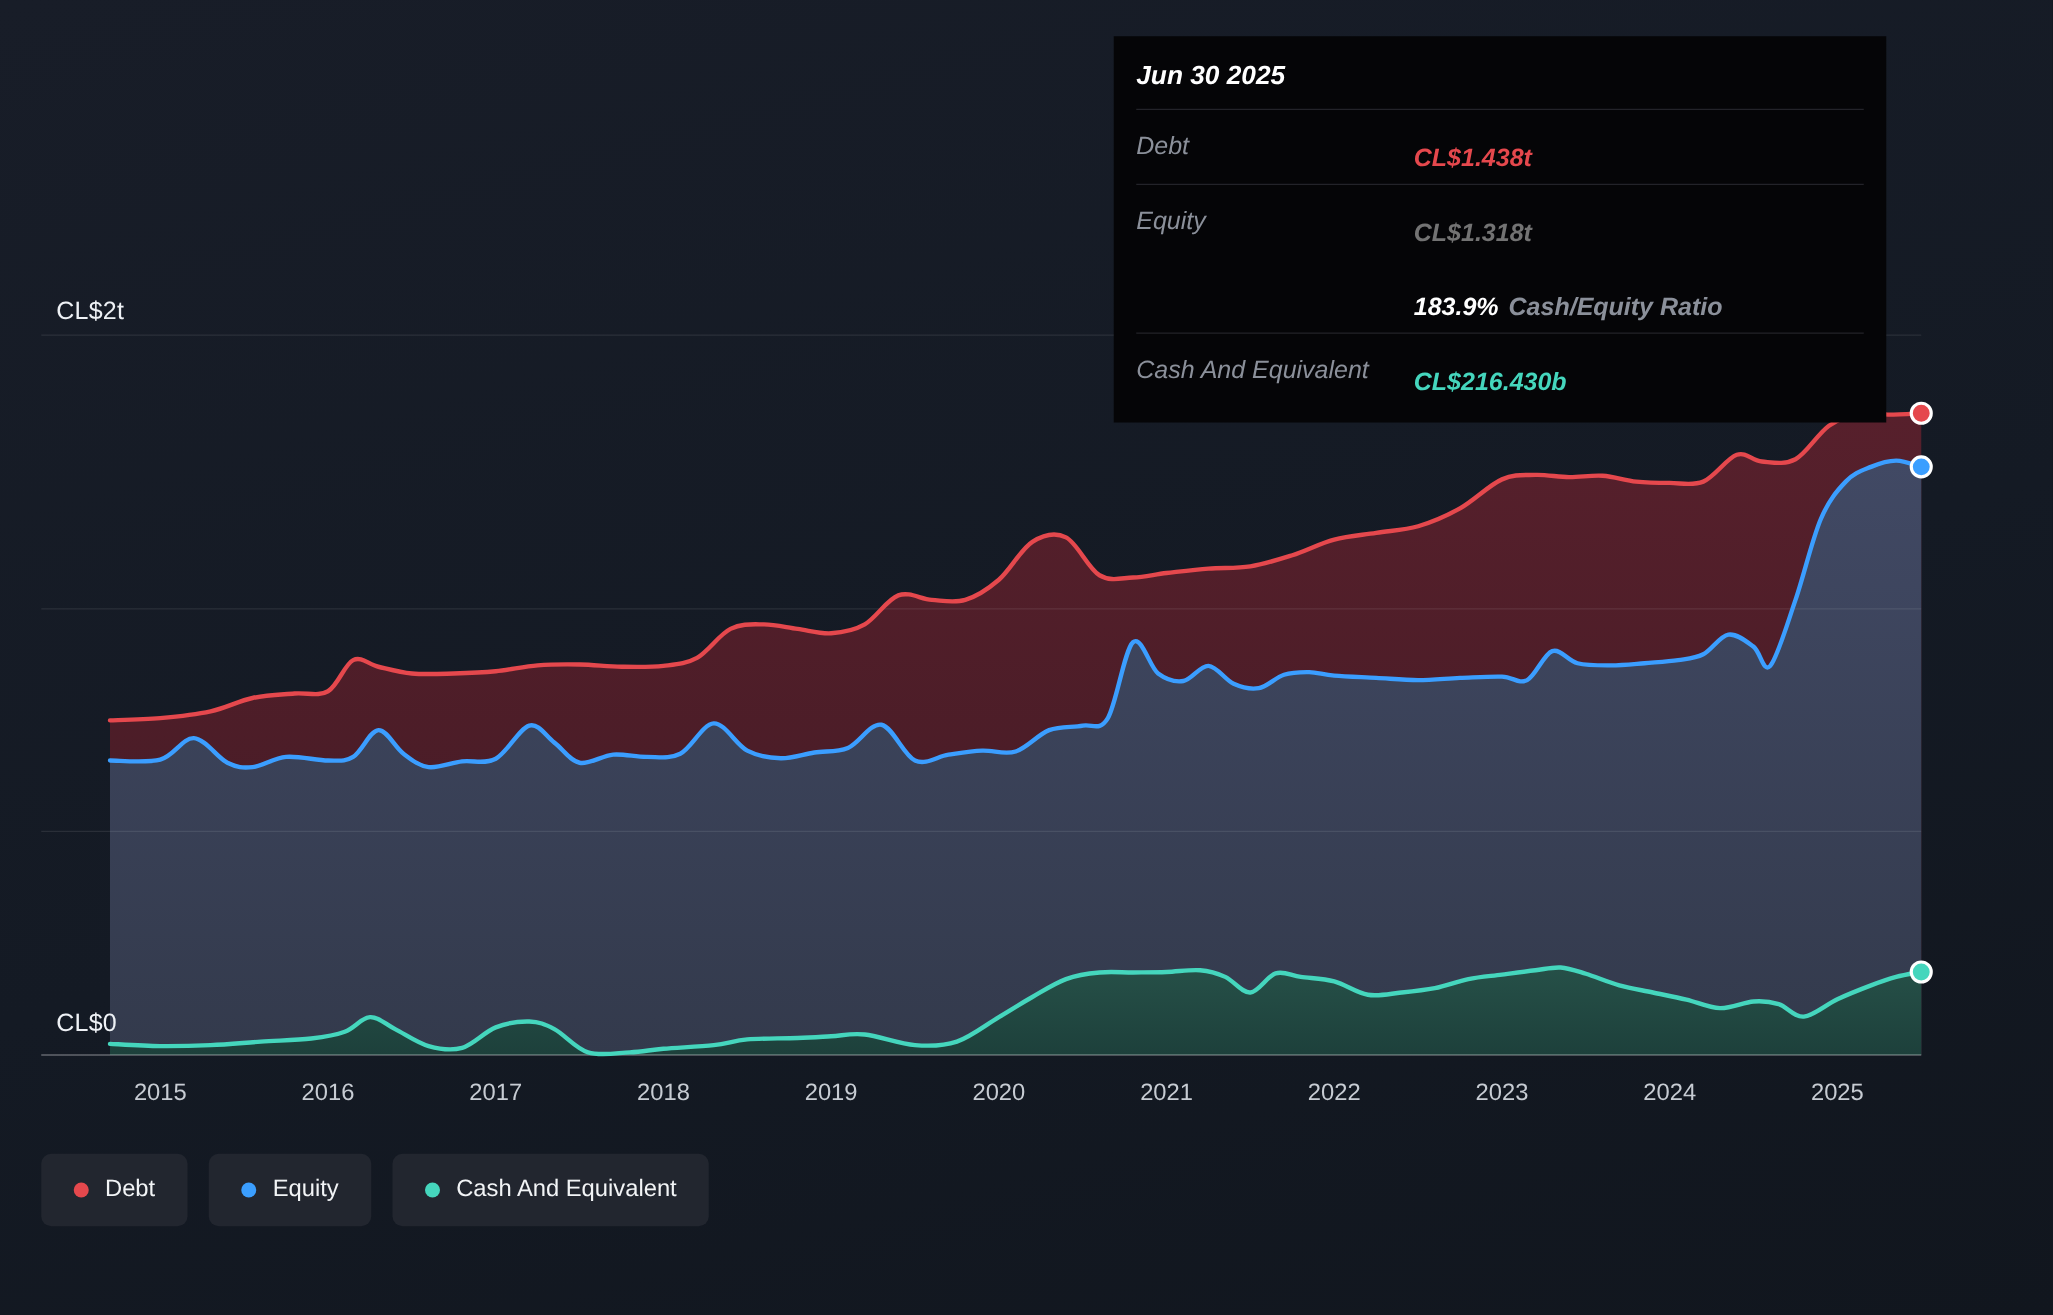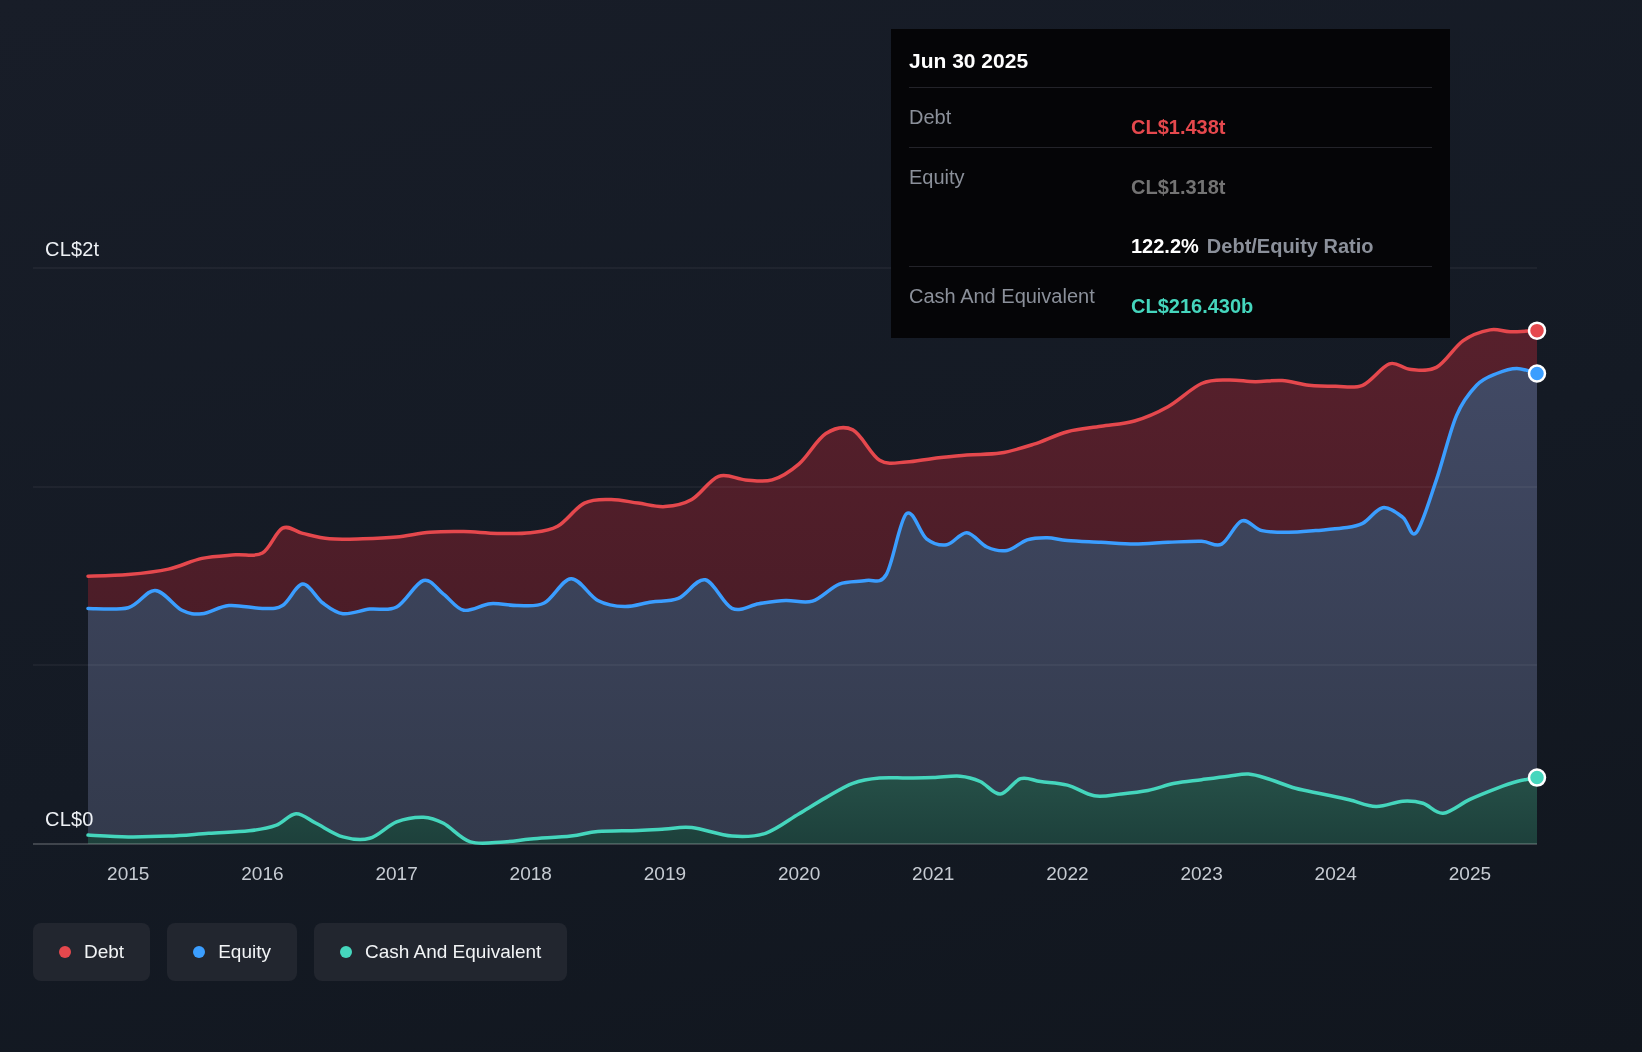--- a/index.html
+++ b/index.html
@@ -16,22 +16,22 @@
   #chart-svg{position:absolute;left:0;top:0;width:1642px;height:1052px;display:block;}
   svg text.tick{font:19px "Liberation Sans",sans-serif;fill:#c7ccd3;}
   .y-label{
     position:absolute;left:45px;color:#eef1f5;font-size:20px;letter-spacing:.2px;text-align:right;
   }
   .y-top{top:238px;}
   .y-bottom{top:808px;}
 
   
   .tooltip{
-    position:absolute;left:891px;top:29px;width:559px;box-sizing:border-box;
-    background:#050507;padding:8px 18px 12px 18px;
+    position:absolute;left:891px;top:29px;width:618px;box-sizing:border-box;
+    background:#050507;padding:8px 18px 12px 18px;font-style:italic;
   }
   .tt-title{font-size:21px;font-weight:700;color:#ffffff;padding:12px 0 14px 0;}
   .tt-row{display:flex;align-items:center;padding:8px 0;font-size:20px;min-height:24px;}
   .tt-row.bordered{border-top:1px solid #232329;}
   .tt-label{width:222px;flex:none;color:#8b909a;}
   .tt-value{font-weight:600;margin-top:20px;}
   .val-debt{color:#e5484d;}
   .val-equity{color:#737373;}
   .val-cash{color:#45d6bd;}
   .ratio-num{color:#ffffff;font-weight:700;margin-right:8px;}
@@ -101,21 +101,21 @@
       <span class="tt-label">Debt</span>
       <span class="tt-value val-debt">CL$1.438t</span>
     </div>
     <div class="tt-row bordered">
       <span class="tt-label">Equity</span>
       <span class="tt-value val-equity">CL$1.318t</span>
     </div>
     <div class="tt-row">
       <span class="tt-label"></span>
       <span class="tt-value">
-        <span class="ratio-num">122.2%</span><span class="ratio-label">Debt/Equity Ratio</span>
+        <span class="ratio-num">183.9%</span><span class="ratio-label">Cash/Equity Ratio</span>
       </span>
     </div>
     <div class="tt-row bordered">
       <span class="tt-label">Cash And Equivalent</span>
       <span class="tt-value val-cash">CL$216.430b</span>
     </div>
   </div>
 
   <div class="legend">
     <div class="pill">

